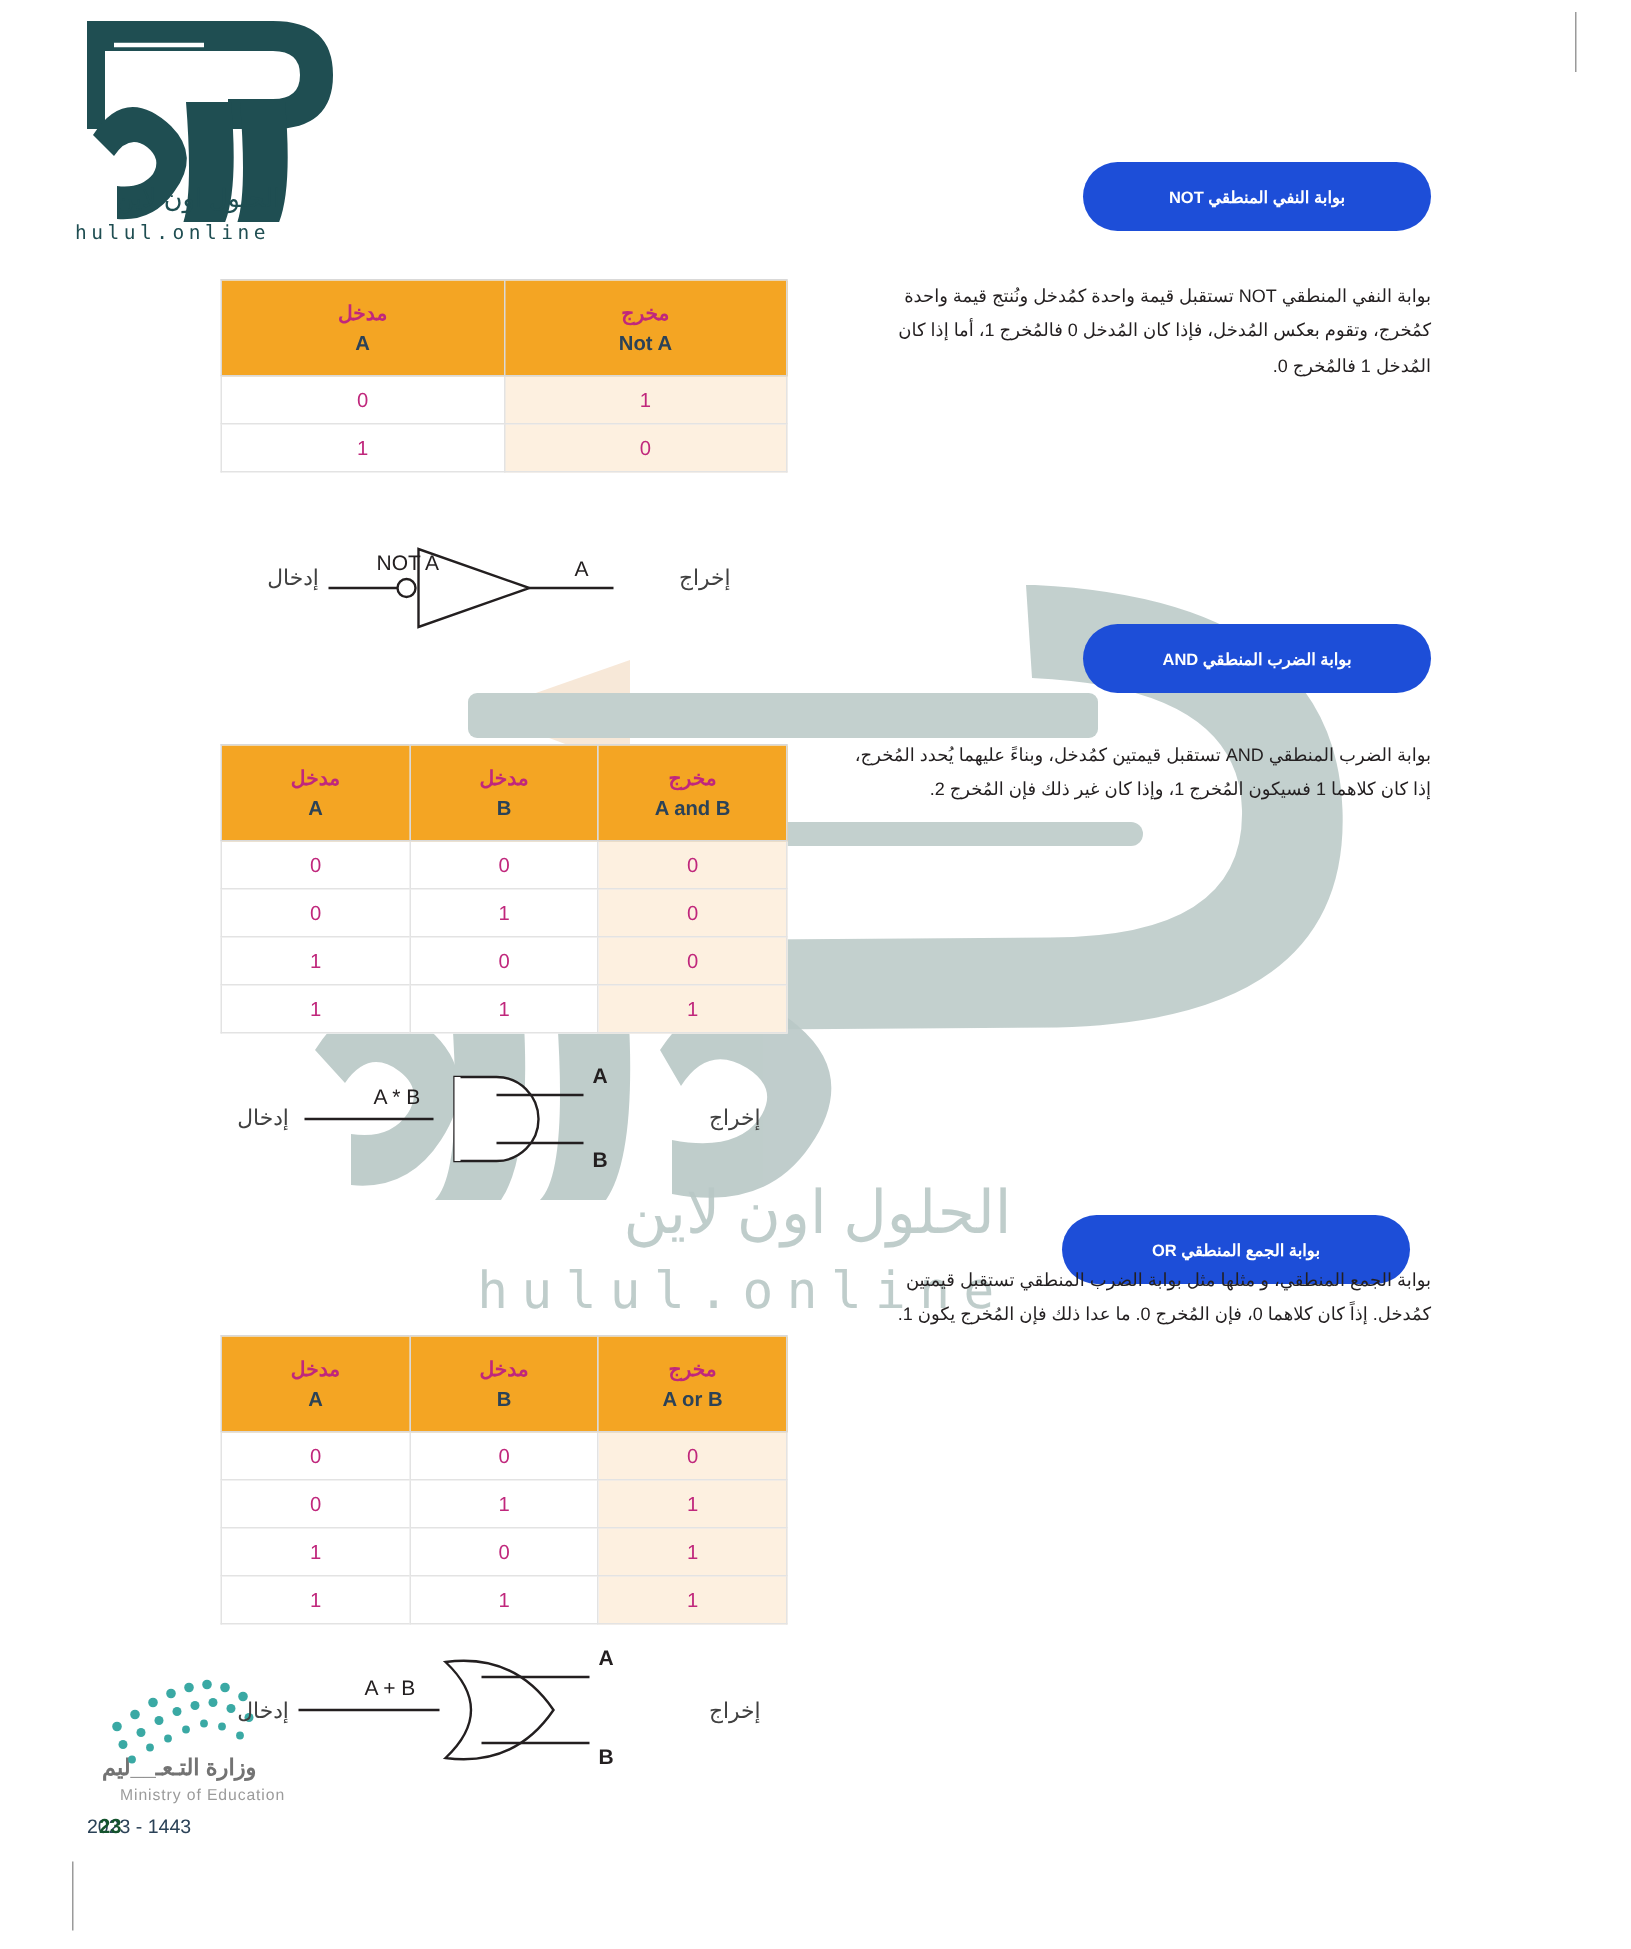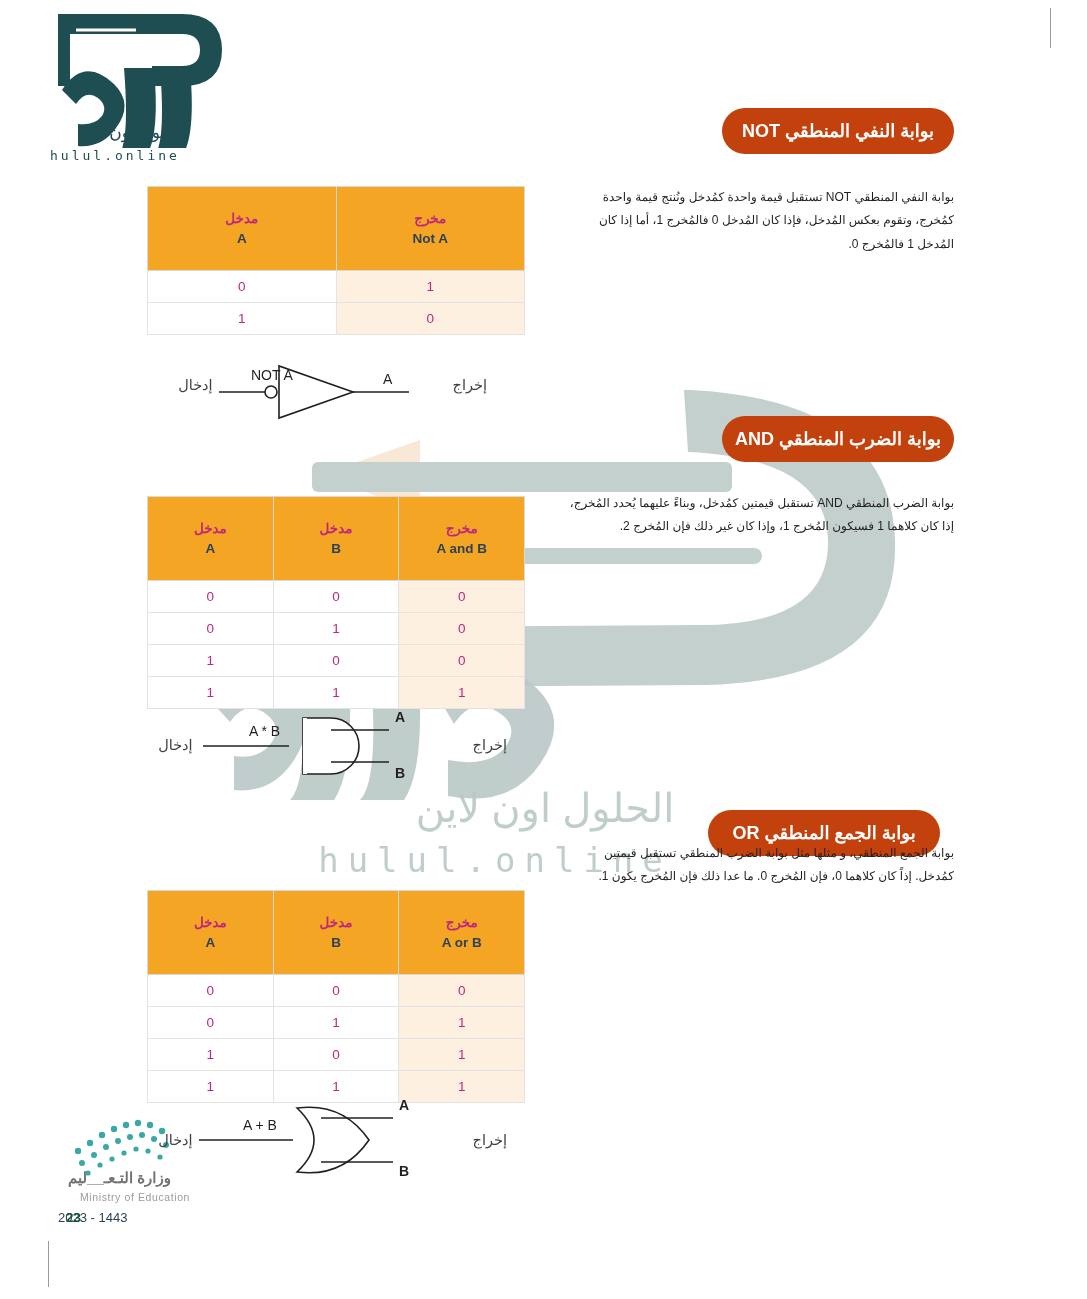--- a/index.html
+++ b/index.html
@@ -51,24 +51,24 @@
     letter-spacing: 3px;
     color: #1f4e52;
     direction: ltr;
   }
 
   
   .sec-header {
     position: absolute;
     height: 46px;
     width: 232px;
-    background: #c2410c;
+    background: #1d4ed8;
     border-radius: 23px;
     color: #ffffff;
-    font-size: 18px;
+    font-size: 11px;
     font-weight: bold;
     display: flex;
     align-items: center;
     justify-content: center;
     z-index: 6;
   }
   #hdr-not { top: 108px; right: 133px; }
   #hdr-and { top: 416px; right: 133px; text-align: center; }
   #hdr-or  { top: 810px; right: 147px; }
 
@@ -91,21 +91,21 @@
     border-collapse: collapse;
     z-index: 6;
     background: #ffffff;
   }
   table.truth th {
     background: #f4a523;
     color: #c0277c;
     font-size: 13.5px;
     font-weight: bold;
     border: 1px solid #d9d9d9;
-    padding: 22px 4px;
+    padding: 12px 4px;
     line-height: 1.45;
   }
   table.truth th .en {
     display: block;
     color: #2b4257;
     font-size: 13.5px;
     direction: ltr;
   }
   table.truth td {
     border: 1px solid #e3e3e3;

